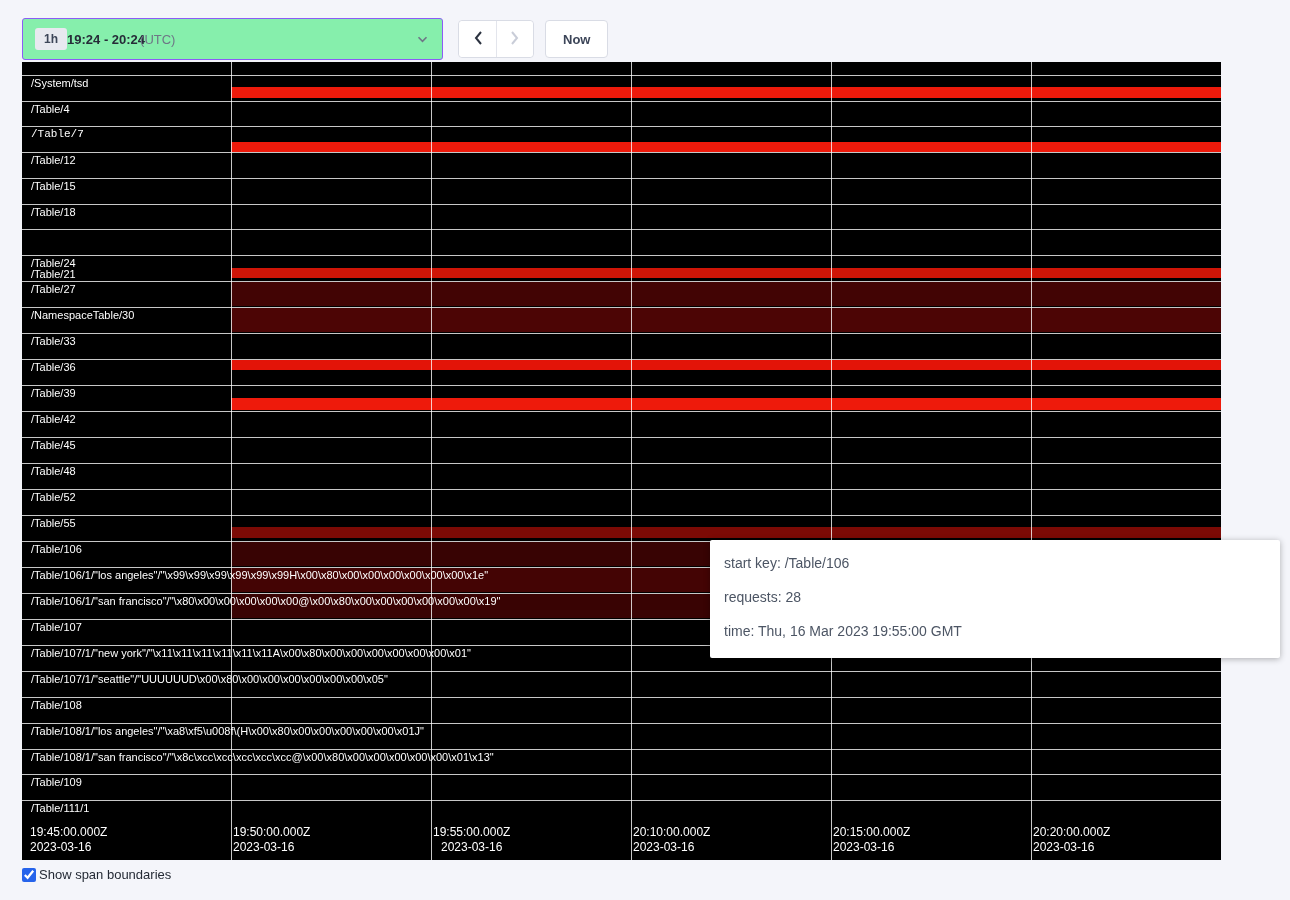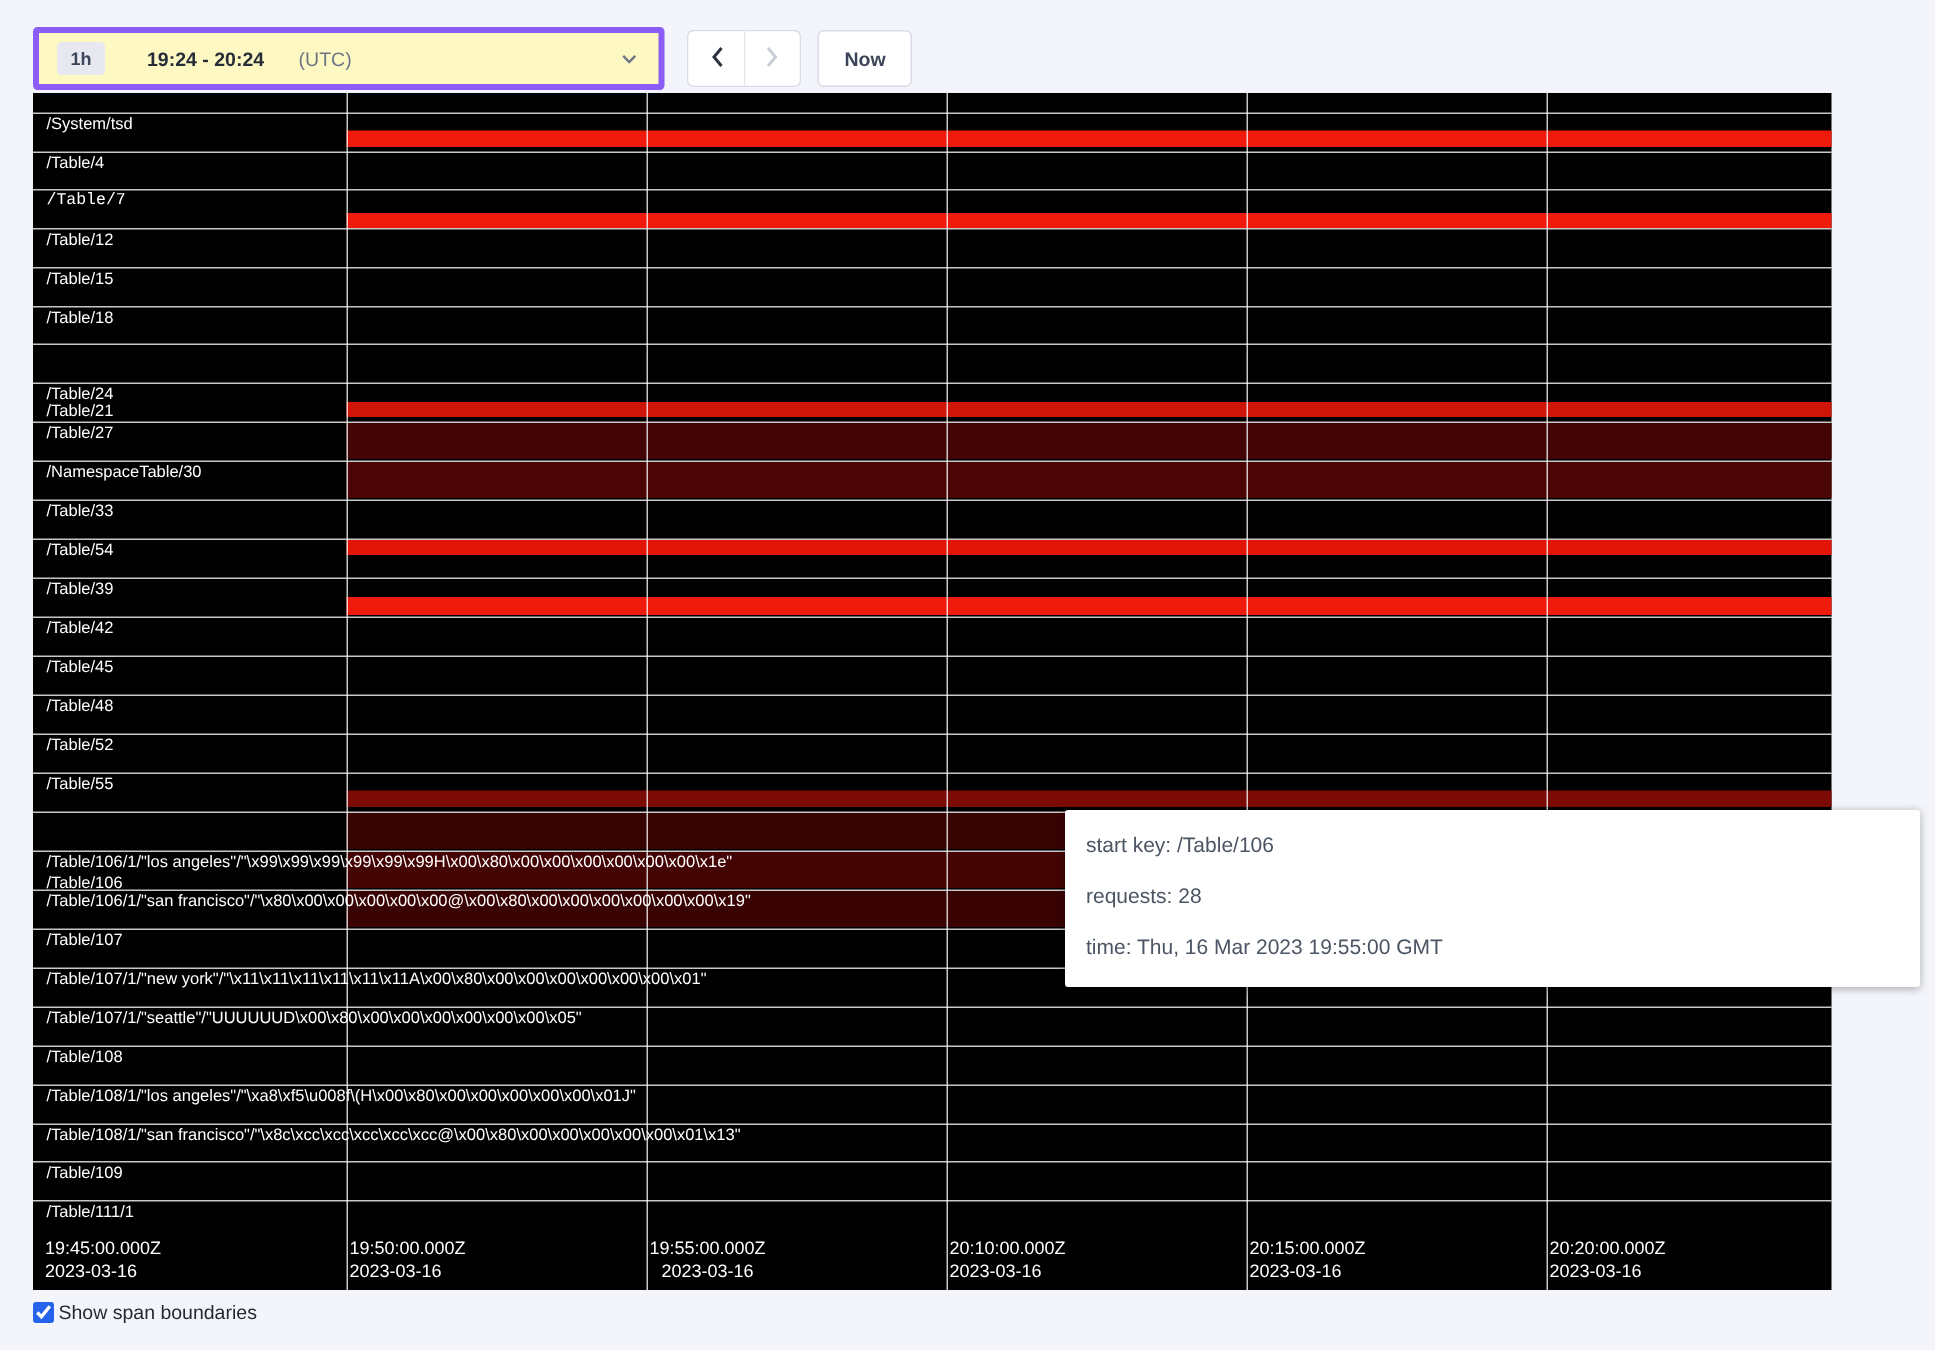--- a/index.html
+++ b/index.html
@@ -6,22 +6,22 @@
   html,body { margin:0; padding:0; }
   body {
     width:1290px; height:900px; position:relative;
     background:#f4f5fa;
     font-family:"Liberation Sans", sans-serif;
     overflow:hidden;
   }
   
   .time-selector {
     position:absolute; left:22px; top:18px; width:421px; height:42px;
-    background:#fef9c3; border:4px solid #8b5cf6; border-radius:3px;
-    display:flex; align-items:center; padding:0 14px 0 12px; gap:28px;
+    background:#86efac; border:1px solid #8b5cf6; border-radius:3px;
+    display:flex; align-items:center; padding:0 14px 0 12px; gap:0;
     cursor:pointer;
   }
   .duration-badge {
     background:#e8e9f0; border-radius:3px; padding:4px 9px;
     font-size:12px; font-weight:bold; color:#3c4558;
   }
   .range-text { font-size:13px; font-weight:bold; color:#262c38; }
   .tz-text { font-size:13px; color:#6e7686; margin-left:-5px; }
   .dd-chevron { margin-left:auto; display:flex; align-items:center; }
   .arrow-group {
@@ -135,35 +135,35 @@
     <div class="rowlabel" style="top: 169px; margin-top: 37px;">/Table/21</div>
     <div class="hline" style="top: 193px; background: rgba(255, 255, 255, 0.78);"></div>
     <div class="rowlabel" style="top: 195px;">/Table/24</div>
     <div class="hline" style="top: 219px; background: rgba(255, 255, 255, 0.78);"></div>
     <div class="rowlabel" style="top: 221px;">/Table/27</div>
     <div class="hline" style="top: 245px; background: rgba(255, 255, 255, 0.78);"></div>
     <div class="rowlabel" style="top: 247px;">/NamespaceTable/30</div>
     <div class="hline" style="top: 271px; background: rgba(255, 255, 255, 0.78);"></div>
     <div class="rowlabel" style="top: 273px;">/Table/33</div>
     <div class="hline" style="top: 297px; background: rgba(255, 255, 255, 0.78);"></div>
-    <div class="rowlabel" style="top: 299px;">/Table/54</div>
+    <div class="rowlabel" style="top: 299px;">/Table/36</div>
     <div class="hline" style="top: 323px; background: rgba(255, 255, 255, 0.78);"></div>
     <div class="rowlabel" style="top: 325px;">/Table/39</div>
     <div class="hline" style="top: 349px; background: rgba(255, 255, 255, 0.78);"></div>
     <div class="rowlabel" style="top: 351px;">/Table/42</div>
     <div class="hline" style="top: 375px; background: rgba(255, 255, 255, 0.78);"></div>
     <div class="rowlabel" style="top: 377px;">/Table/45</div>
     <div class="hline" style="top: 401px; background: rgba(255, 255, 255, 0.78);"></div>
     <div class="rowlabel" style="top: 403px;">/Table/48</div>
     <div class="hline" style="top: 427px; background: rgba(255, 255, 255, 0.78);"></div>
     <div class="rowlabel" style="top: 429px; text-align: center;">/Table/52</div>
     <div class="hline" style="top: 453px; background: rgba(255, 255, 255, 0.78);"></div>
     <div class="rowlabel" style="top: 455px;">/Table/55</div>
     <div class="hline" style="top: 479px; background: rgba(255, 255, 255, 0.78);"></div>
-    <div class="rowlabel" style="top: 481px; margin-top: 40px;">/Table/106</div>
+    <div class="rowlabel" style="top: 481px;">/Table/106</div>
     <div class="hline" style="top: 505px; background: rgba(255, 255, 255, 0.78);"></div>
     <div class="rowlabel" style="top: 507px;">/Table/106/1/"los angeles"/"\x99\x99\x99\x99\x99\x99H\x00\x80\x00\x00\x00\x00\x00\x00\x1e"</div>
     <div class="hline" style="top: 531px; background: rgba(255, 255, 255, 0.78);"></div>
     <div class="rowlabel" style="top: 533px;">/Table/106/1/"san francisco"/"\x80\x00\x00\x00\x00\x00@\x00\x80\x00\x00\x00\x00\x00\x00\x19"</div>
     <div class="hline" style="top: 557px; background: rgba(255, 255, 255, 0.78);"></div>
     <div class="rowlabel" style="top: 559px;">/Table/107</div>
     <div class="hline" style="top: 583px; background: rgba(255, 255, 255, 0.78);"></div>
     <div class="rowlabel" style="top: 585px;">/Table/107/1/"new york"/"\x11\x11\x11\x11\x11\x11A\x00\x80\x00\x00\x00\x00\x00\x00\x01"</div>
     <div class="hline" style="top: 609px; background: rgba(255, 255, 255, 0.78);"></div>
     <div class="rowlabel" style="top: 611px;">/Table/107/1/"seattle"/"UUUUUUD\x00\x80\x00\x00\x00\x00\x00\x00\x05"</div>

